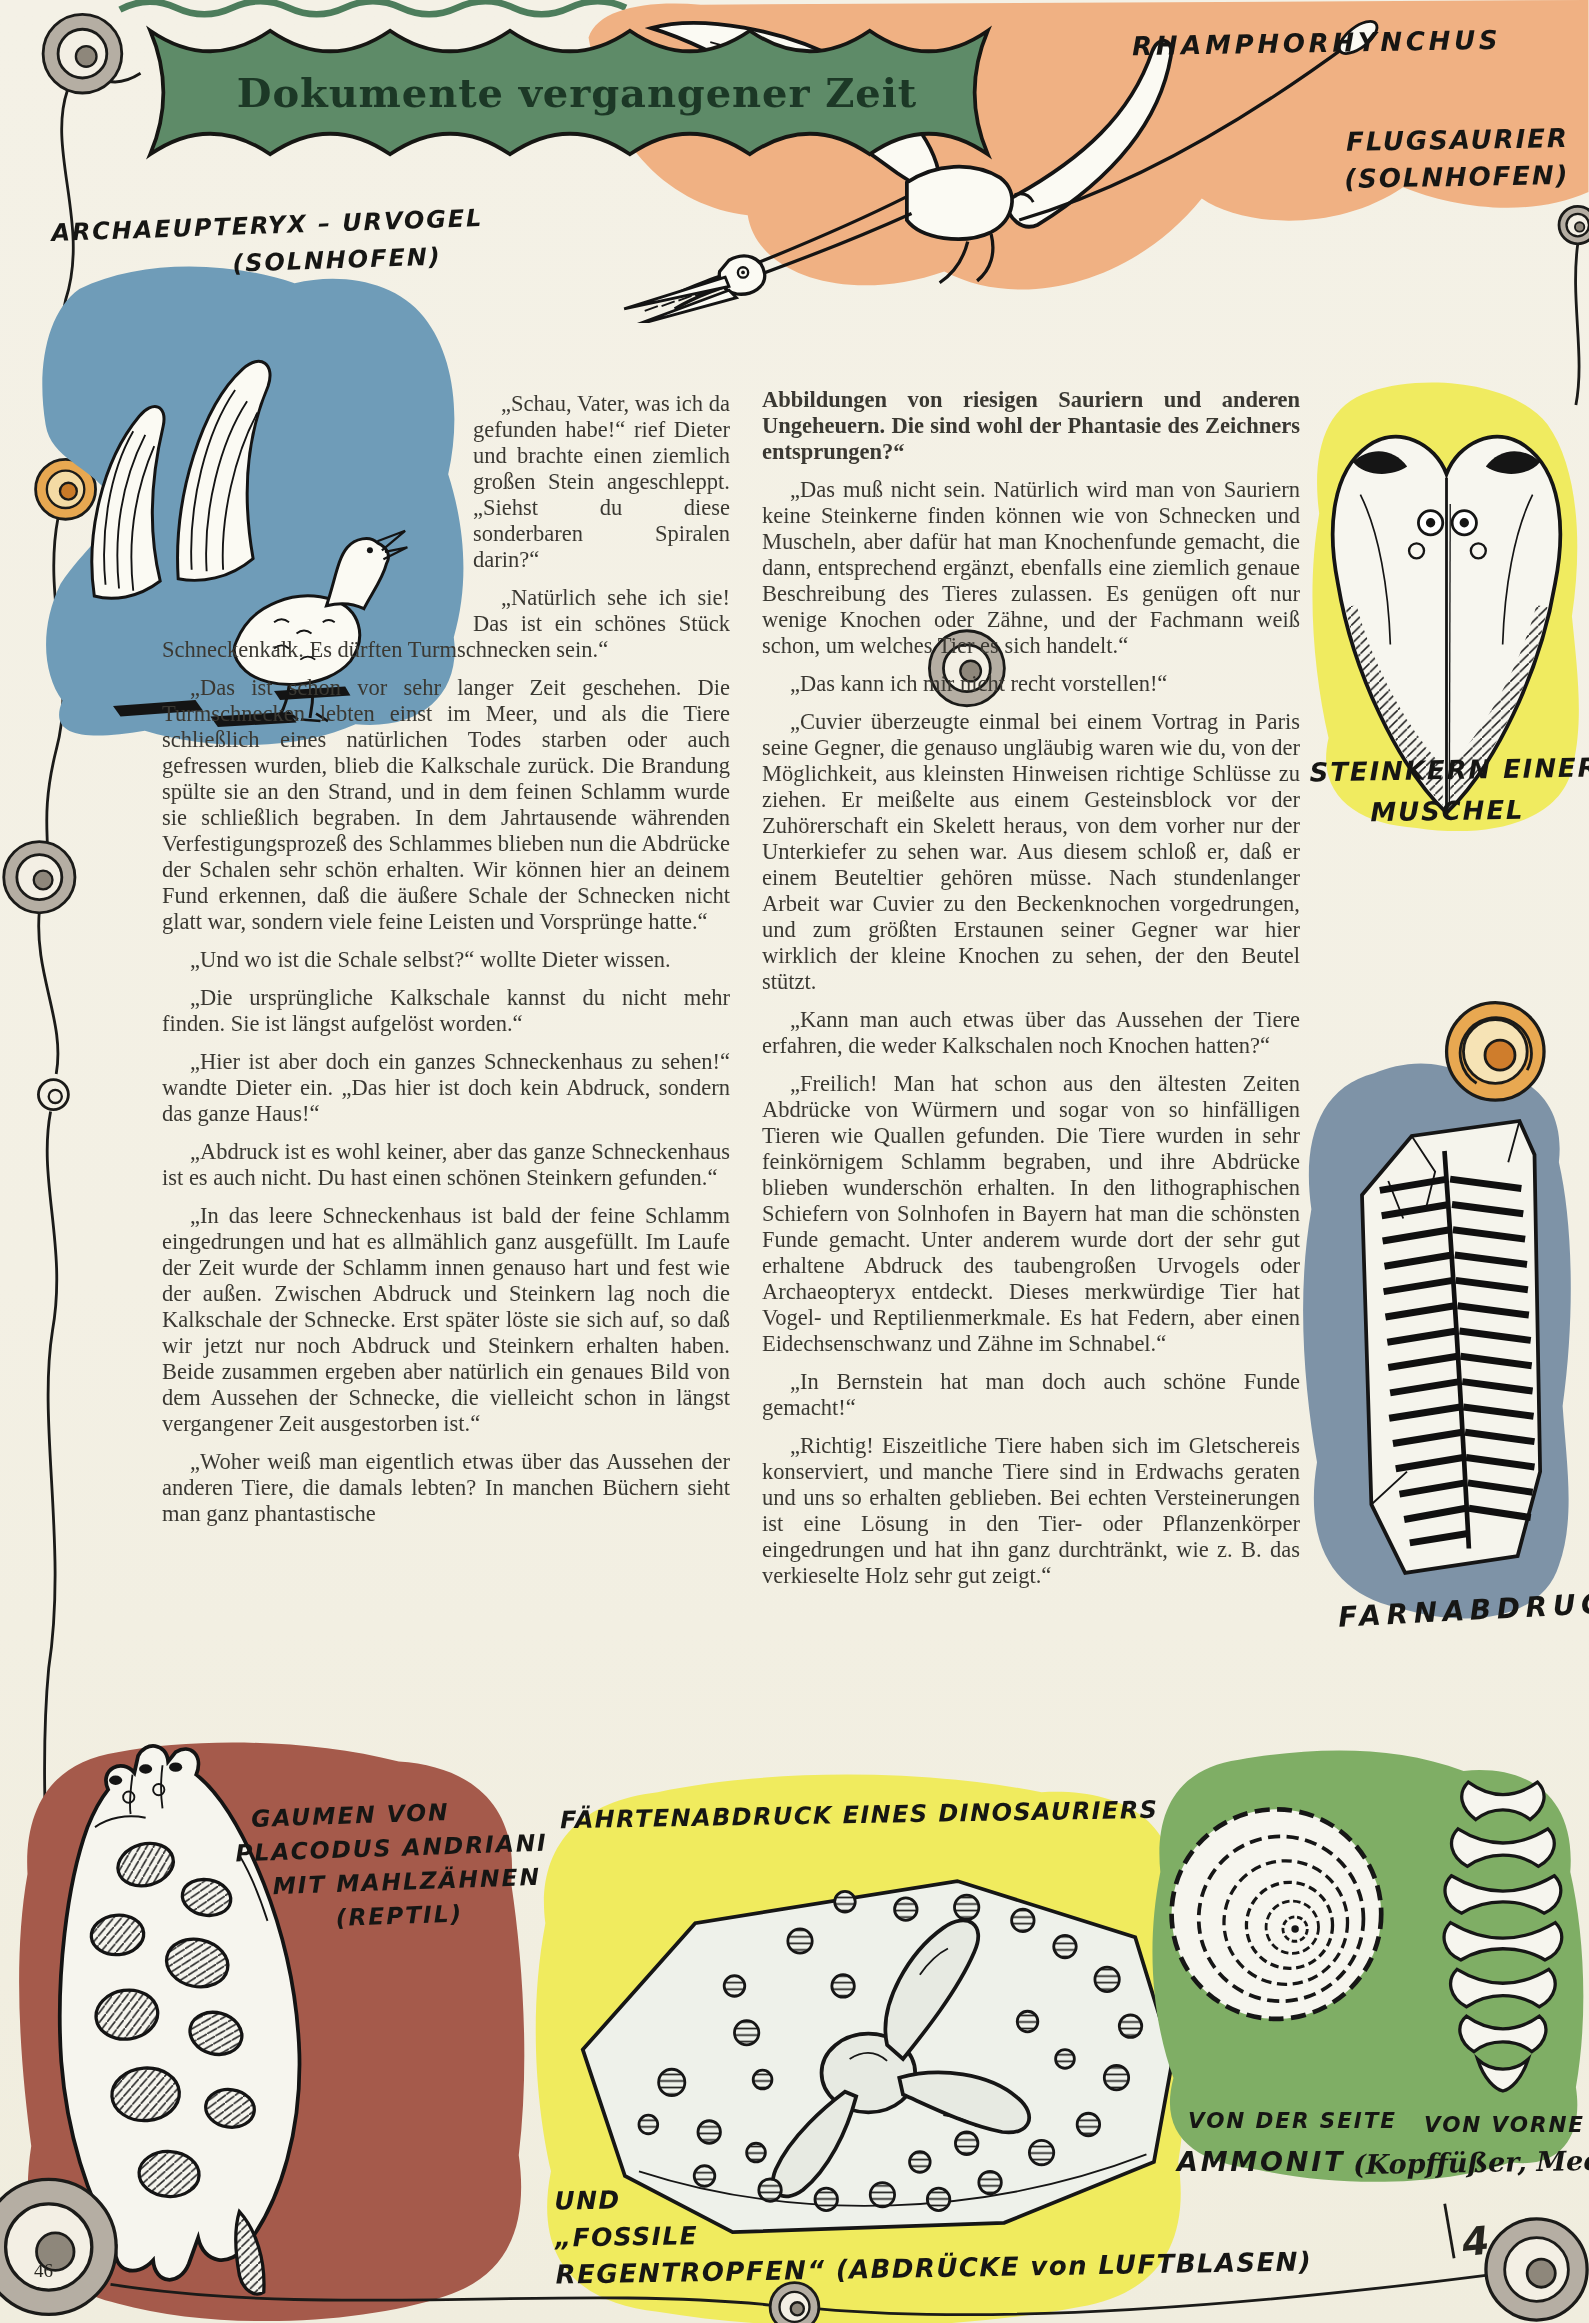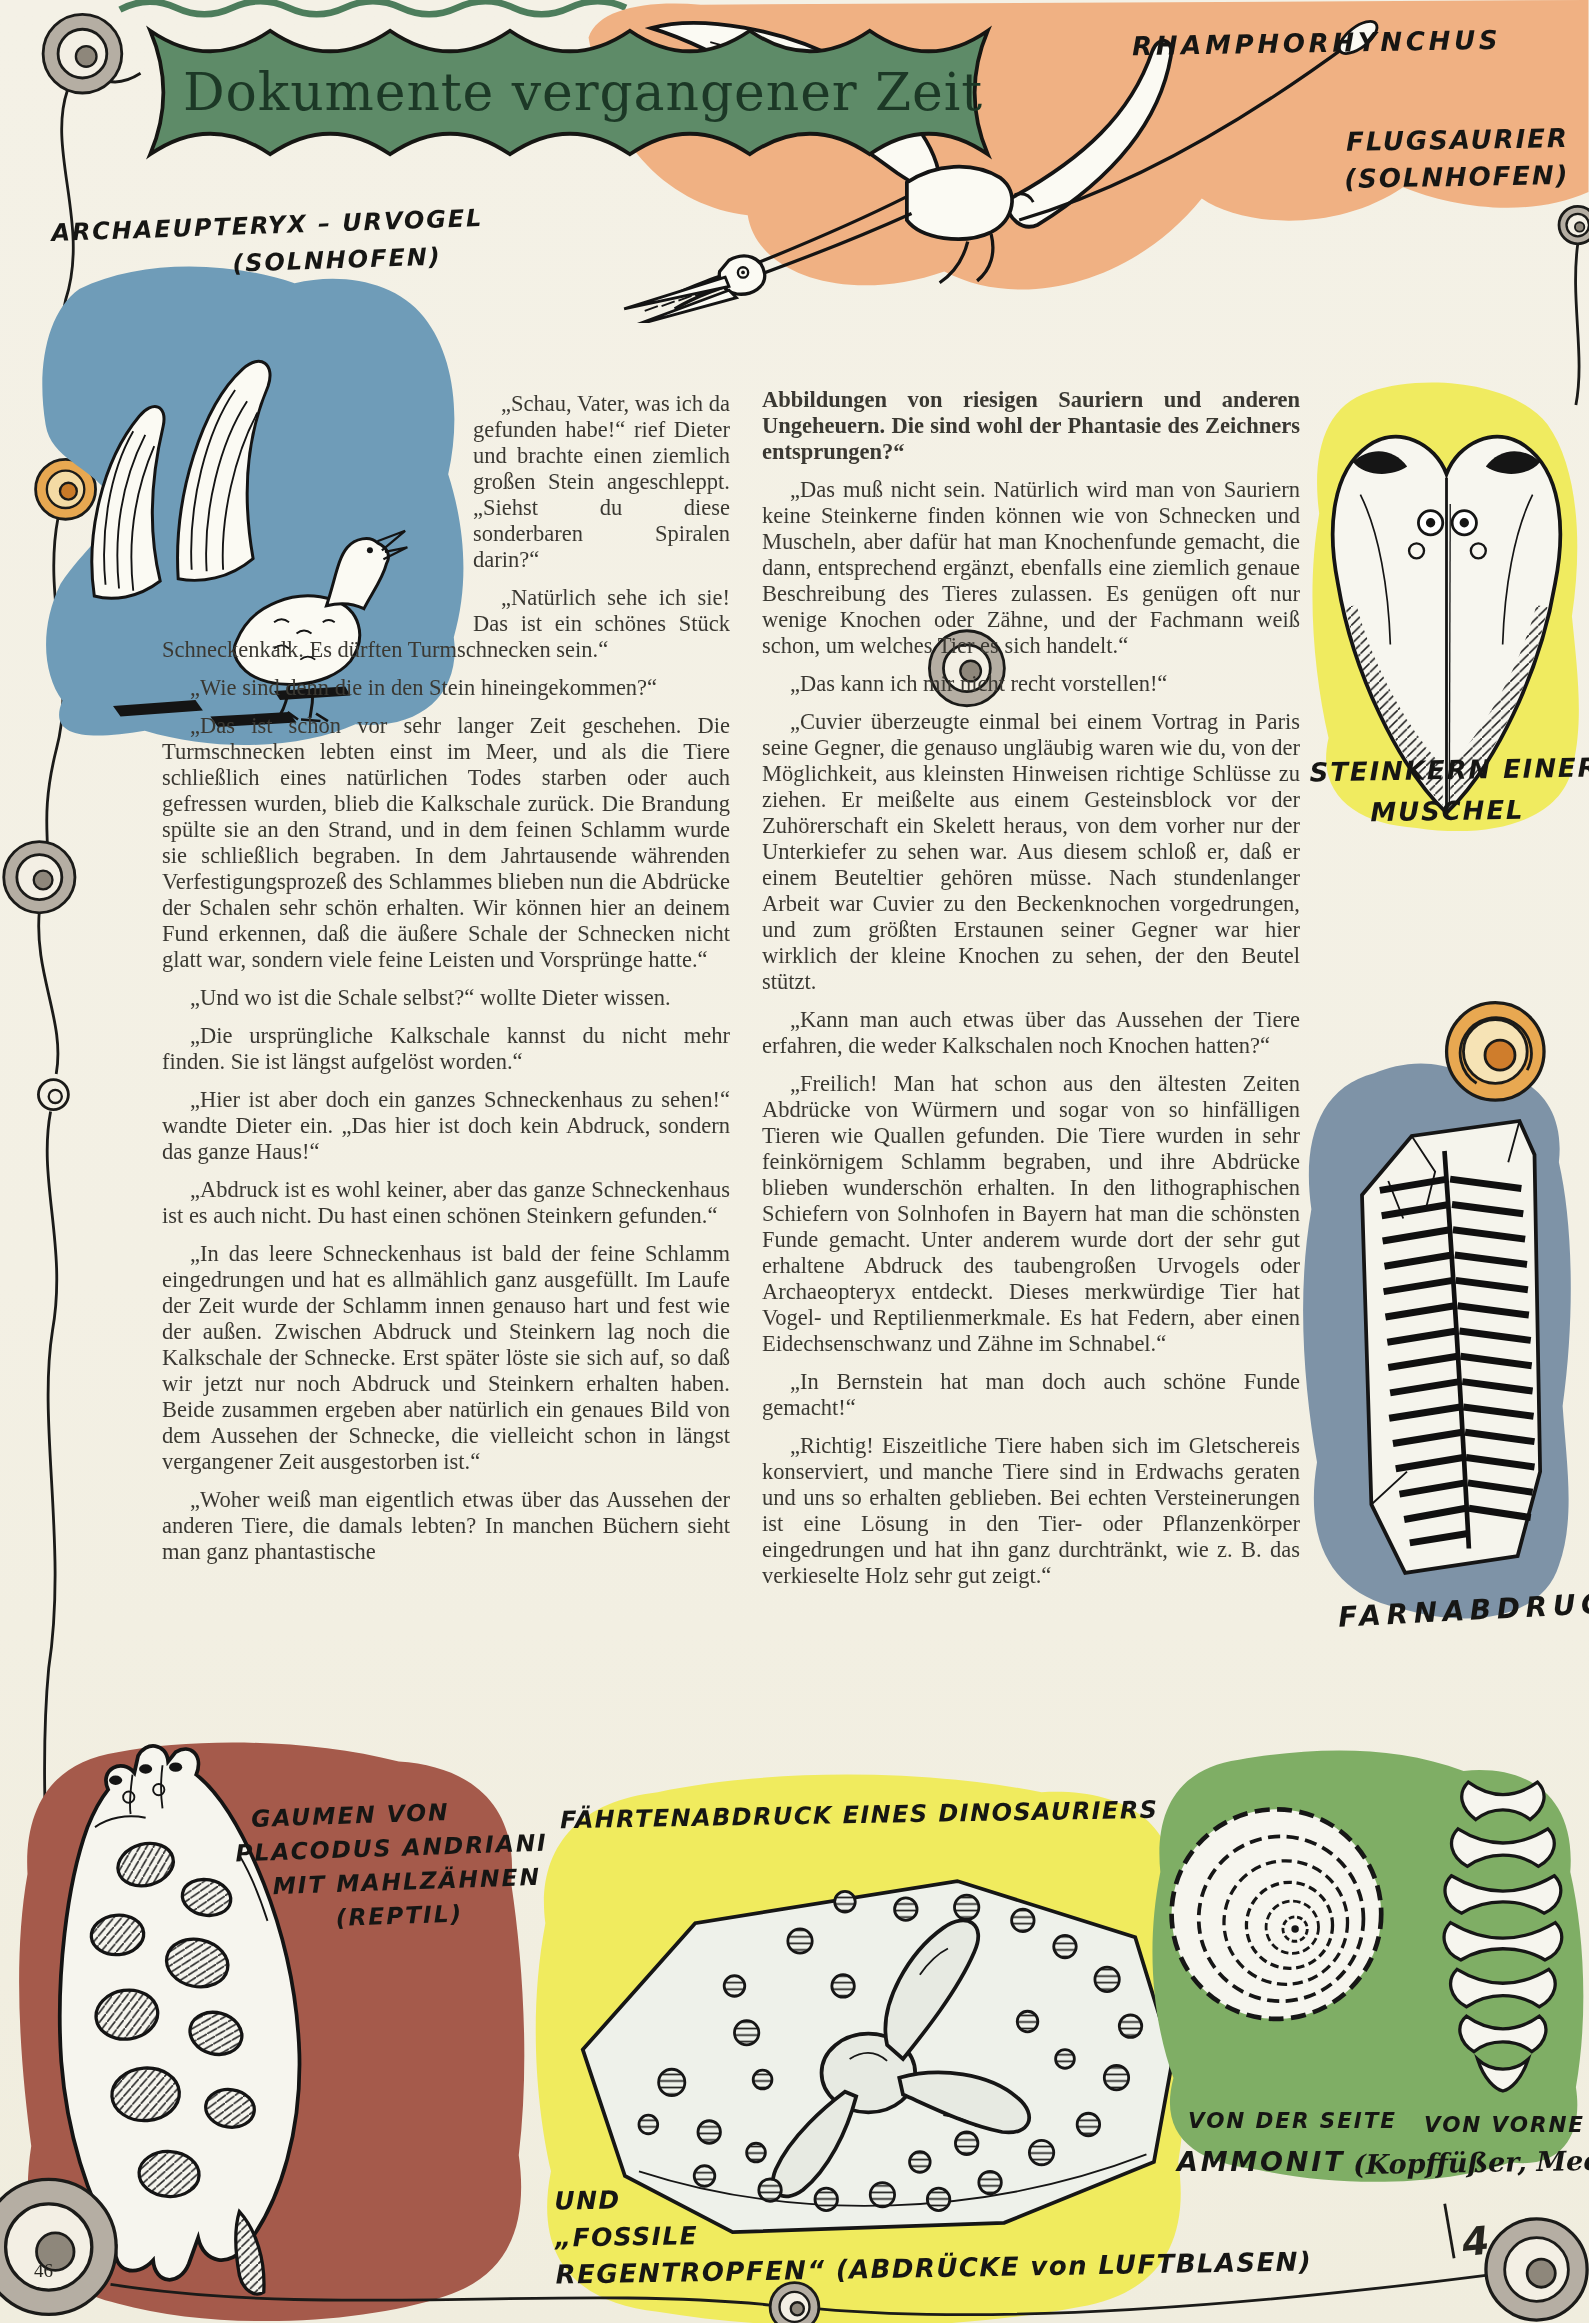--- a/index.html
+++ b/index.html
@@ -4,22 +4,22 @@
 <style>
   html,body{margin:0;padding:0;}
   body{width:1589px;height:2324px;overflow:hidden;background:#efece0;}
   #page{position:relative;width:1589px;height:2324px;background:linear-gradient(180deg,#f4f1e6 0%,#f3f0e4 55%,#f0edde 100%);overflow:hidden;}
   svg{display:block;}
   .layer{position:absolute;left:0;top:0;width:1589px;height:2324px;pointer-events:none;}
   .z1{z-index:1}.z3{z-index:3}
   .blob{position:absolute;z-index:2;}
   
   .banner{position:absolute;left:139px;top:22.5px;width:860px;height:141px;z-index:4;}
-  .banner .t{position:absolute;left:14px;top:0;width:860px;height:139px;display:flex;align-items:center;justify-content:center;
-    font-family:"DejaVu Serif",serif;font-size:52px;color:#1c3826;letter-spacing:0.9px;}
+  .banner .t{position:absolute;left:8px;top:0;width:860px;height:139px;display:flex;align-items:center;justify-content:center;
+    font-family:"DejaVu Serif",serif;font-size:40px;color:#1c3826;letter-spacing:0.9px;font-weight:bold;}
   
   .col{position:absolute;z-index:5;font-family:"Liberation Serif","DejaVu Serif",serif;font-size:22.5px;line-height:26px;color:#3a3832;text-align:justify;}
   .col p{margin:12px;text-indent:28px;}
   .col p.noindent{text-indent:0;font-weight:bold;}
   #col-left{left:150px;top:379px;width:592px;height:1330px;}
   #col-right{left:750px;top:375px;width:562px;height:1302px;}
   .bird-spacer{float:left;width:323px;height:236px;}
   
   .cap{position:absolute;z-index:6;font-family:"DejaVu Sans",sans-serif;font-style:italic;font-weight:bold;color:#161614;white-space:nowrap;}
   .cap div{white-space:nowrap;}
@@ -363,21 +363,20 @@
       <circle r="26" fill="#b5aea3" stroke="#1b1b19" stroke-width="3"></circle>
         <circle r="16" fill="#f3efe4" stroke="#1b1b19" stroke-width="2.5"></circle>
         <circle cx="3" cy="2" r="7" fill="#8e877b" stroke="#1b1b19" stroke-width="2.5"></circle>
     </g>
   </svg>
 
   <div id="col-left" class="col">
     <div class="bird-spacer"></div>
     <p>„Schau, Vater, was ich da gefunden habe!“ rief Dieter und brachte einen ziemlich großen Stein angeschleppt. „Siehst du diese sonderbaren Spiralen darin?“</p>
     <p>„Natürlich sehe ich sie! Das ist ein schönes Stück Schneckenkalk. Es dürften Turmschnecken sein.“</p>
-    <p>„Wie sind denn die in den Stein hineingekommen?“</p>
     <p>„Das ist schon vor sehr langer Zeit geschehen. Die Turmschnecken lebten einst im Meer, und als die Tiere schließlich eines natürlichen Todes starben oder auch gefressen wurden, blieb die Kalkschale zurück. Die Brandung spülte sie an den Strand, und in dem feinen Schlamm wurde sie schließlich begraben. In dem Jahrtausende währenden Verfestigungsprozeß des Schlammes blieben nun die Abdrücke der Schalen sehr schön erhalten. Wir können hier an deinem Fund erkennen, daß die äußere Schale der Schnecken nicht glatt war, sondern viele feine Leisten und Vorsprünge hatte.“</p>
     <p>„Und wo ist die Schale selbst?“ wollte Dieter wissen.</p>
     <p>„Die ursprüngliche Kalkschale kannst du nicht mehr finden. Sie ist längst aufgelöst worden.“</p>
     <p>„Hier ist aber doch ein ganzes Schneckenhaus zu sehen!“ wandte Dieter ein. „Das hier ist doch kein Abdruck, sondern das ganze Haus!“</p>
     <p>„Abdruck ist es wohl keiner, aber das ganze Schneckenhaus ist es auch nicht. Du hast einen schönen Steinkern gefunden.“</p>
     <p>„In das leere Schneckenhaus ist bald der feine Schlamm eingedrungen und hat es allmählich ganz ausgefüllt. Im Laufe der Zeit wurde der Schlamm innen genauso hart und fest wie der außen. Zwischen Abdruck und Steinkern lag noch die Kalkschale der Schnecke. Erst später löste sie sich auf, so daß wir jetzt nur noch Abdruck und Steinkern erhalten haben. Beide zusammen ergeben aber natürlich ein genaues Bild von dem Aussehen der Schnecke, die vielleicht schon in längst vergangener Zeit ausgestorben ist.“</p>
     <p>„Woher weiß man eigentlich etwas über das Aussehen der anderen Tiere, die damals lebten? In manchen Büchern sieht man ganz phantastische</p>
   </div>
 
   <div id="col-right" class="col">

